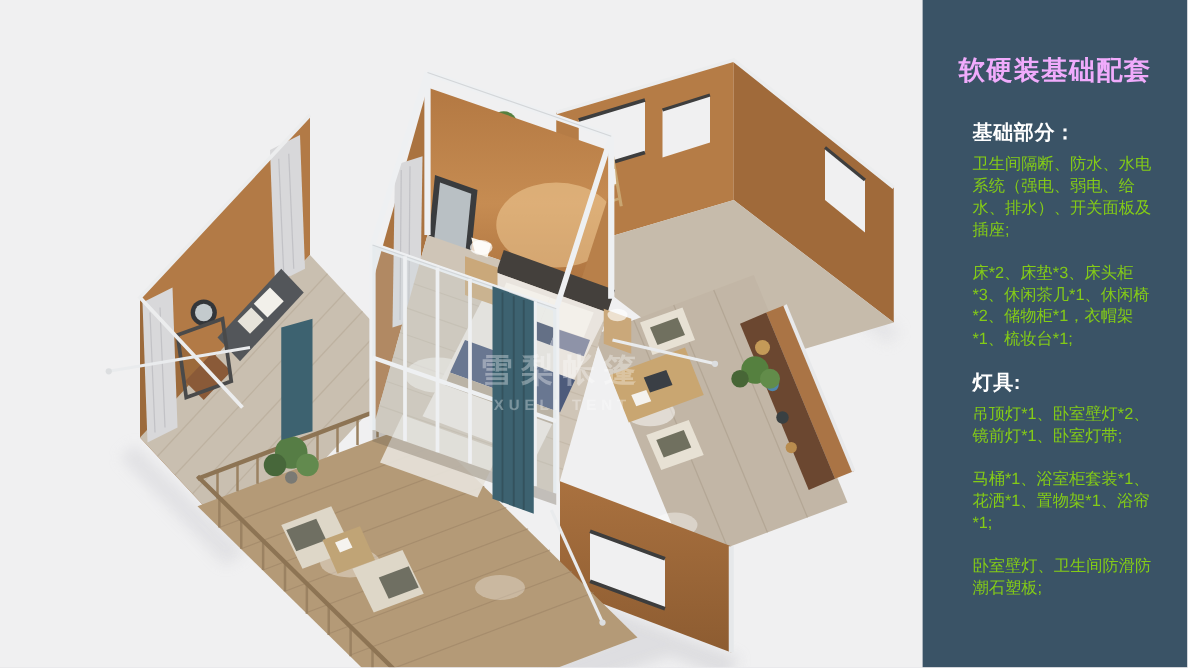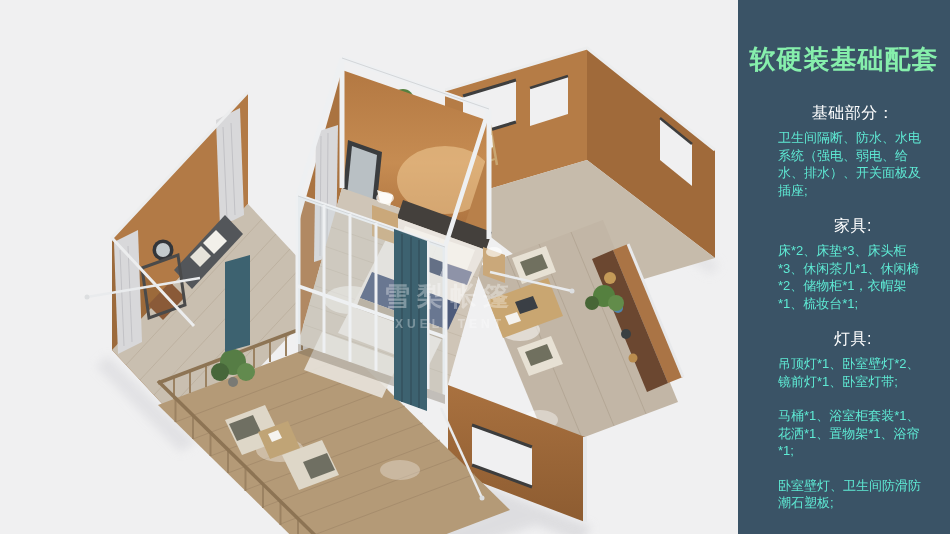--- a/index.html
+++ b/index.html
@@ -9,30 +9,30 @@
     font-family:"Liberation Sans","DejaVu Sans",sans-serif;
   }
   .stage{width:718px;height:534px;position:relative;flex:0 0 718px;padding-left:20px;}
   .stage svg{display:block;}
   .panel{
     flex:1 1 auto;width:232px;height:534px;box-sizing:border-box;
     background:#3a5366;color:#ffffff;
     padding:42px 22px 0 40px;
   }
   .panel-title{
-    font-size:26px;font-weight:bold;letter-spacing:1px;color:#86efac;
+    font-size:21px;font-weight:bold;letter-spacing:1px;color:#f0abfc;
     text-align:center;margin:0 -14px 26px -32px;white-space:nowrap;
   }
   .section{margin:0 0 17px 0;}
   .section-heading{
-    font-size:16px;font-weight:normal;letter-spacing:.5px;
-    color:#ffffff;margin:0 0 5px 0;text-align:center;
+    font-size:16px;font-weight:bold;letter-spacing:.5px;
+    color:#ffffff;margin:0 0 5px 0;
   }
   .section-body{
-    font-size:13px;line-height:17.5px;color:#5eead4;
+    font-size:13px;line-height:17.5px;color:#84cc16;
     margin:0;max-width:170px;
   }
   .wm-cn{font-size:26px;font-weight:bold;letter-spacing:7px;fill:#ffffff;opacity:.34;}
   .wm-en{font-size:12px;font-weight:bold;letter-spacing:4px;fill:#ffffff;opacity:.32;}
 </style>
 </head>
 <body>
 
 <div class="slide">
 
@@ -253,21 +253,20 @@
 
   <aside class="panel">
     <h1 class="panel-title">软硬装基础配套</h1>
 
     <section class="section">
       <h2 class="section-heading">基础部分：</h2>
       <p class="section-body">卫生间隔断、防水、水电系统（强电、弱电、给水、排水）、开关面板及插座;</p>
     </section>
 
     <section class="section">
-      <h2 class="section-heading">家具:</h2>
       <p class="section-body">床*2、床垫*3、床头柜*3、休闲茶几*1、休闲椅*2、储物柜*1，衣帽架*1、梳妆台*1;</p>
     </section>
 
     <section class="section">
       <h2 class="section-heading">灯具:</h2>
       <p class="section-body">吊顶灯*1、卧室壁灯*2、镜前灯*1、卧室灯带;</p>
     </section>
 
     <section class="section">
       <p class="section-body">马桶*1、浴室柜套装*1、花洒*1、置物架*1、浴帘*1;</p>

